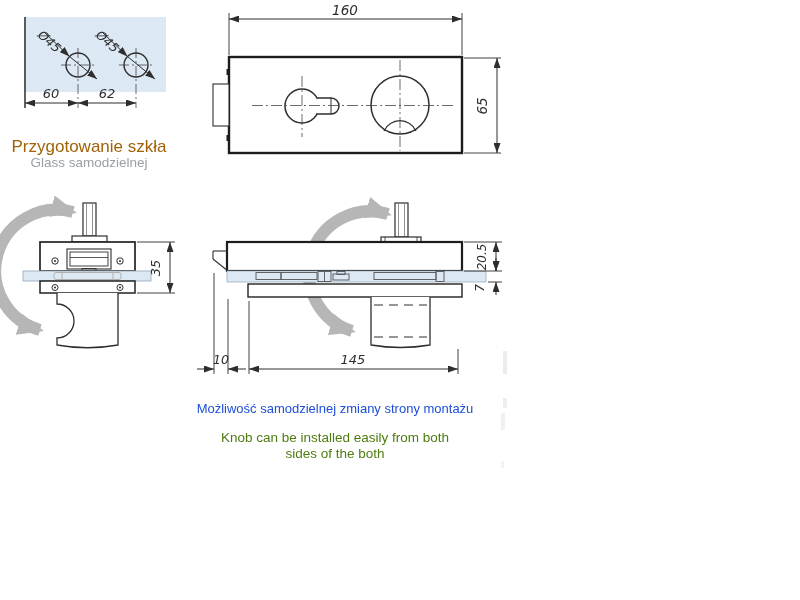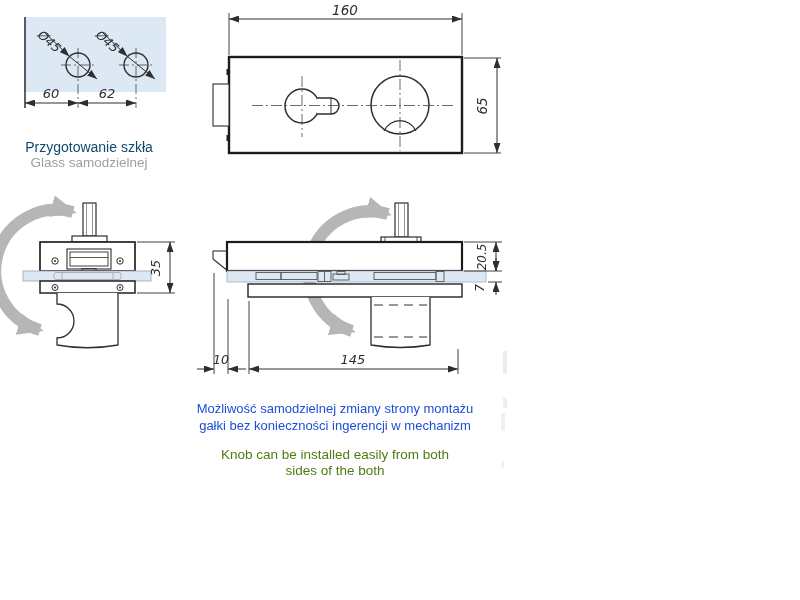--- a/index.html
+++ b/index.html
@@ -1,20 +1,20 @@
 <!DOCTYPE html>
 <html><head>
 <meta charset="utf-8">
 <style>
   html,body{margin:0;padding:0;background:#fff;}
   #canvas{position:relative;width:800px;height:600px;background:#fff;overflow:hidden;
           font-family:"Liberation Sans",sans-serif;}
   svg{position:absolute;left:0;top:0;}
   .caption{position:absolute;text-align:center;}
-  .cap-pl{font-size:14px;color:#0c4a6e;line-height:16px;text-align:center;}
+  .cap-pl{font-size:17px;color:#a16207;line-height:16px;text-align:center;}
   .cap-en{font-size:13.5px;color:#9aa0a6;line-height:16px;}
   .note-pl{font-size:13px;color:#1d4ed8;line-height:17px;}
   .note-en{font-size:13.5px;color:#4d7c0f;line-height:16px;margin-top:13px;}
   .dim{font-family:"DejaVu Sans",sans-serif;font-style:italic;fill:#2e2e2e;}
 </style>
 </head>
 <body>
 
 <div id="canvas">
 
@@ -214,21 +214,20 @@
 </svg>
 
 <div class="caption" style="left:8px;top:139px;width:162px;">
   <div class="cap-pl">Przygotowanie szkła</div>
   <div class="cap-en">Glass samodzielnej</div>
 </div>
 
 <div class="caption" style="left:165px;top:400px;width:340px;">
   <div class="note-pl">
     <div>Możliwość samodzielnej zmiany strony montażu</div>
-    <div>gałki bez konieczności ingerencji w mechanizm</div>
   </div>
   <div class="note-en">
     <div>Knob can be installed easily from both</div>
     <div>sides of the both</div>
   </div>
 </div>
 
 </div>
 
 </body></html>

